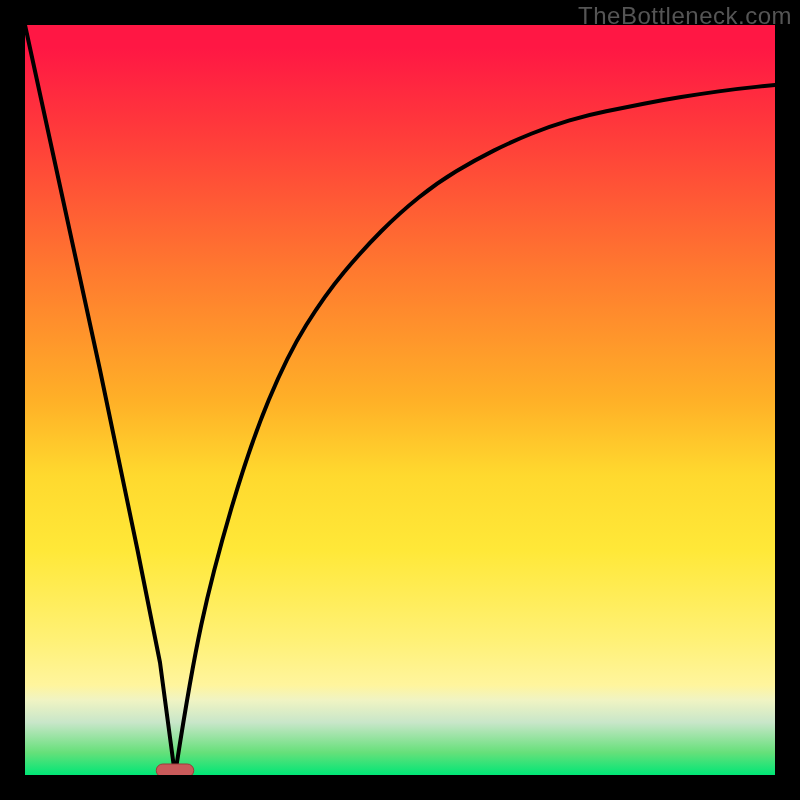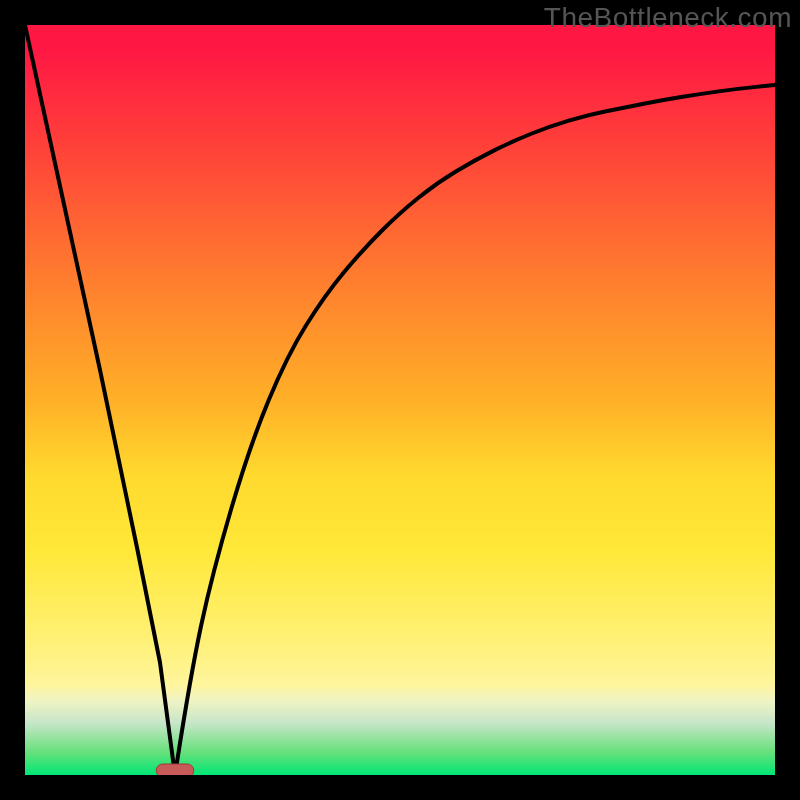--- a/index.html
+++ b/index.html
@@ -51,21 +51,21 @@
     position: absolute;
     inset: 0;
     width: 750px;
     height: 750px;
   }
   .watermark {
     position: absolute;
     top: 2px;
     right: 8px;
     color: #555555;
-    font-size: 28px;
+    font-size: 24px;
     font-weight: 500;
     letter-spacing: 0.5px;
     user-select: none;
   }
 </style>
 </head>
 <body>
 
 <div class="chart-frame">
 

